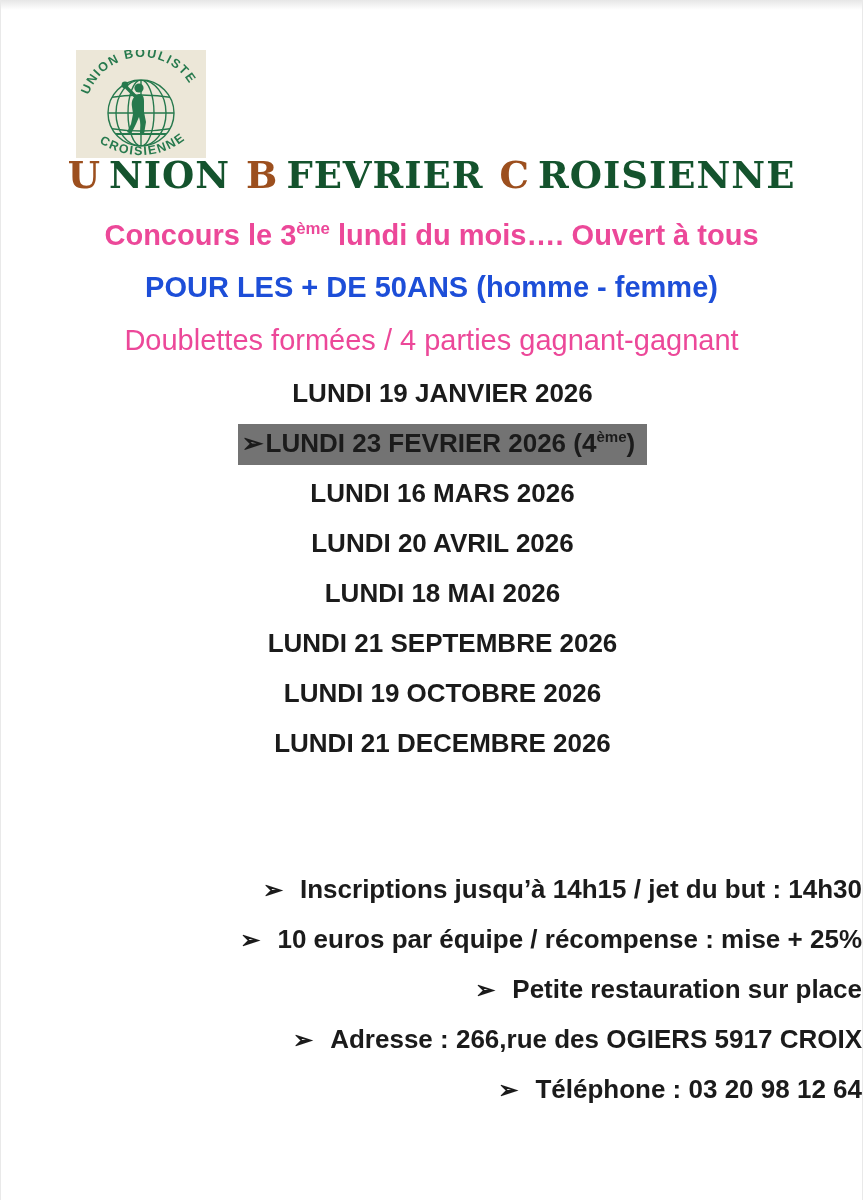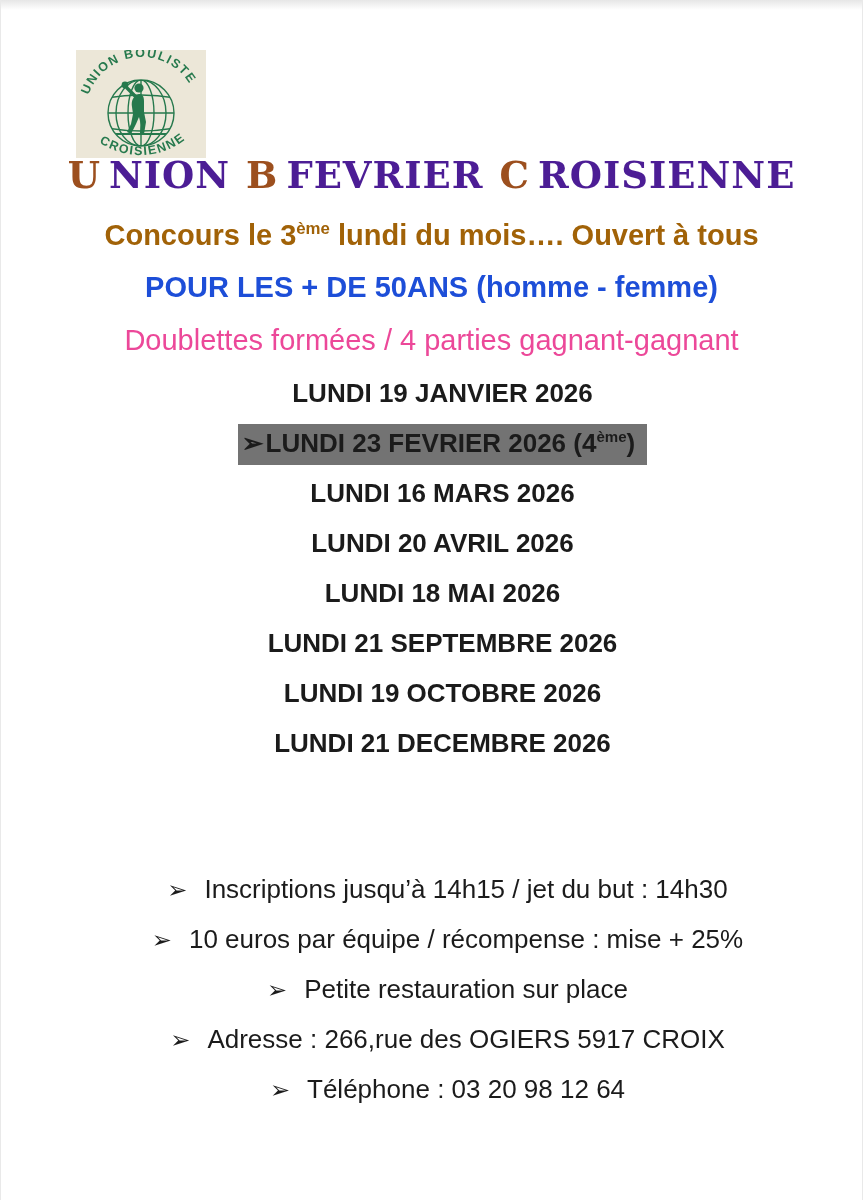--- a/index.html
+++ b/index.html
@@ -24,26 +24,26 @@
   }
   .title{
     position:absolute;top:153px;left:0;width:100%;
     margin:0;text-align:center;
     font-family:"DejaVu Serif",serif;
     font-size:37px;font-weight:bold;letter-spacing:1px;
     white-space:nowrap;
   }
   .title .word{margin:0 8px;}
   .c-brown{color:#9C4F1E;}
-  .c-blue{color:#4c1d95;margin-left:8px;}
+  .c-blue{color:#14532d;margin-left:8px;}
   .line{
     position:absolute;left:0;width:100%;
     text-align:center;margin:0;white-space:nowrap;
   }
-  .sub1{top:219px;font-size:29px;font-weight:bold;color:#a16207;}
+  .sub1{top:219px;font-size:29px;font-weight:bold;color:#ec4899;}
   .sub2{top:271px;font-size:29px;font-weight:bold;color:#1d4ed8;}
   .fmt {top:324px;font-size:29px;font-weight:normal;color:#ec4899;}
   sup{font-size:58%;vertical-align:super;line-height:0;}
   .dates{
     position:absolute;top:368px;left:11px;width:100%;text-align:center;
   }
   .date-row{
     height:50px;line-height:50px;
     font-size:26px;font-weight:bold;white-space:nowrap;
   }
@@ -53,22 +53,22 @@
     line-height:normal;
     padding:4px 12px 6px 4px;
   }
   .hl .arrow{margin-right:2px;}
   .bullets{
     position:absolute;top:864px;left:0;width:100%;
   }
   .bullet-row{
     height:50px;line-height:50px;
     padding-left:32px;
-    font-size:26px;font-weight:normal;white-space:nowrap;
-    text-align:center;
+    font-size:26px;font-weight:bold;white-space:nowrap;
+    text-align:right;
   }
   .bullet-row .arrow{
     display:inline-block;margin-right:17px;font-size:24px;
   }
 </style>
 </head>
 <body>
 
 <div class="page">
   <div class="top-edge"></div>

